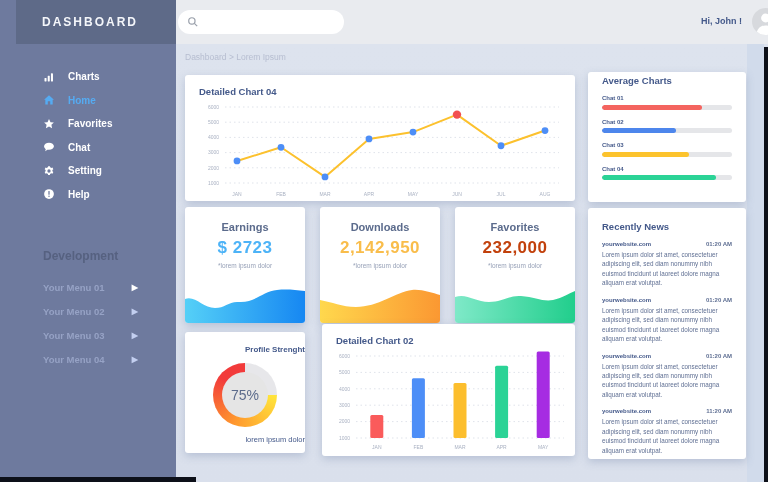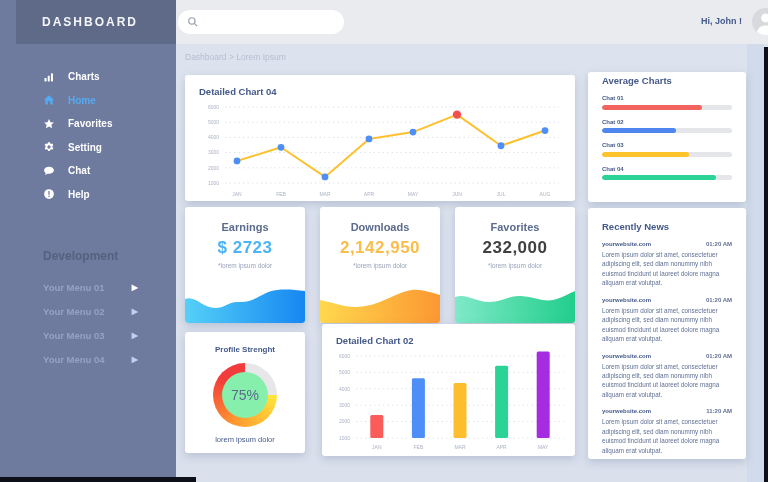--- a/index.html
+++ b/index.html
@@ -58,25 +58,25 @@
 
   .stat-card{top:207px;height:116px;text-align:center;overflow:hidden;}
   #stat-0{left:185px;width:120px;}
   #stat-1{left:320px;width:120px;}
   #stat-2{left:455px;width:120px;}
   .stat-title{margin-top:14px;font-size:11px;color:#5b6b8c;font-weight:bold;}
   .stat-value{margin-top:5px;font-size:17px;font-weight:bold;letter-spacing:.5px;}
   .stat-caption{margin-top:4px;font-size:6.5px;color:#98a2b8;}
   .wave{position:absolute;left:0;bottom:0;width:100%;height:38px;display:block;}
 
-  #card-profile{left:185px;top:332px;width:120px;height:121px;text-align:center;}
+  #card-profile{left:185px;top:332px;width:120px;height:121px;text-align:right;}
   #card-profile .card-title{display:block;margin-top:13px;font-size:8px;}
   .donut{position:relative;width:64px;height:64px;margin:9px auto 0;}
   .donut-ring{width:64px;height:64px;border-radius:50%;}
-  .donut-hole{position:absolute;inset:9px;background:#86efac;border-radius:50%;
+  .donut-hole{position:absolute;inset:9px;background:#e5e5e5;border-radius:50%;
               display:flex;align-items:center;justify-content:center;
               font-size:14px;color:#5b6b8c;}
   .donut-caption{margin-top:8px;font-size:7.5px;font-weight:normal;color:#44598a;}
 
   #card-chart2{left:322px;top:324px;width:253px;height:132px;}
   #card-chart2 .card-title{position:absolute;left:14px;top:11px;}
   #card-chart2 svg.chart{position:absolute;left:4px;top:24px;}
 
   #card-news{left:588px;top:208px;width:158px;height:251px;box-sizing:border-box;padding:13px 14px;}
   .news-item{margin-top:9px;}
@@ -115,32 +115,32 @@
       <span class="icon">
           <svg viewBox="0 0 16 16">
             <path d="M8 1.4 10 5.6l4.5.5-3.3 3 .9 4.5L8 11.4l-4.1 2.2.9-4.5-3.3-3 4.5-.5Z"></path>
           </svg>
         </span>
       <span>Favorites</span>
     </div>
     <div class="nav-item">
       <span class="icon">
           <svg viewBox="0 0 16 16">
+            <path d="M8 2.4c3.7 0 6.6 2.1 6.6 4.7S11.7 11.8 8 11.8c-.7 0-1.4-.1-2.1-.2L2.8 13.6l.9-2.7C2.2 10 1.4 8.7 1.4 7.1 1.4 4.5 4.3 2.4 8 2.4Z"></path>
+          </svg>
+        </span>
+      <span>Chat</span>
+    </div>
+    <div class="nav-item">
+      <span class="icon">
+          <svg viewBox="0 0 16 16">
             <path fill-rule="evenodd" d="M6.8 1.5h2.4l.3 1.6c.55.2 1.05.5 1.5.9l1.6-.6 1.2 2.1-1.3 1.1a5 5 0 0 1 0 1.7l1.3 1.1-1.2 2.1-1.6-.6c-.45.4-.95.7-1.5.9l-.3 1.6H6.8l-.3-1.6a5 5 0 0 1-1.5-.9l-1.6.6-1.2-2.1 1.3-1.1a5 5 0 0 1 0-1.7L2.2 5.5l1.2-2.1 1.6.6c.45-.4.95-.7 1.5-.9ZM8 5.8A2.2 2.2 0 1 0 8 10.2 2.2 2.2 0 0 0 8 5.8Z"></path>
           </svg>
         </span>
       <span>Setting</span>
-    </div>
-    <div class="nav-item">
-      <span class="icon">
-          <svg viewBox="0 0 16 16">
-            <path d="M8 2.4c3.7 0 6.6 2.1 6.6 4.7S11.7 11.8 8 11.8c-.7 0-1.4-.1-2.1-.2L2.8 13.6l.9-2.7C2.2 10 1.4 8.7 1.4 7.1 1.4 4.5 4.3 2.4 8 2.4Z"></path>
-          </svg>
-        </span>
-      <span>Chat</span>
     </div>
     <div class="nav-item">
       <span class="icon">
           <svg viewBox="0 0 16 16">
             <circle cx="8" cy="8" r="6.5"></circle>
             <rect x="7.15" y="3.9" width="1.7" height="5.1" rx=".8" fill="#6e7a9e"></rect>
             <circle cx="8" cy="11.1" r="1" fill="#6e7a9e"></circle>
           </svg>
         </span>
       <span>Help</span>
@@ -275,21 +275,21 @@
         <linearGradient id="wg1" x1="0" y1="0" x2="1" y2="0">
           <stop offset="0%" stop-color="#ffd84d"></stop>
           <stop offset="100%" stop-color="#fb9832"></stop>
         </linearGradient>
       </defs>
       <path d="M0,15 C12,17 22,22 36,22 C58,22 76,7 92,5 C102,4 112,8 120,10 L120,38 L0,38 Z" fill="url(#wg1)"></path>
     </svg>
 </div>
 <div class="card stat-card" id="stat-2">
   <div class="stat-title">Favorites</div>
-  <div class="stat-value" style="color: #404040;">232,000</div>
+  <div class="stat-value" style="color: #c2410c;">232,000</div>
   <div class="stat-caption">*lorem ipsum dolor</div>
   <svg class="wave" viewBox="0 0 120 38" preserveAspectRatio="none">
       <defs>
         <linearGradient id="wg2" x1="0" y1="0" x2="1" y2="0">
           <stop offset="0%" stop-color="#7fe9c8"></stop>
           <stop offset="100%" stop-color="#21ce8c"></stop>
         </linearGradient>
       </defs>
       <path d="M0,12 C12,8 20,17 34,17 C48,17 54,10 66,11 C80,12 88,17 98,15 C108,13 114,8 120,6 L120,38 L0,38 Z" fill="url(#wg2)"></path>
     </svg>

